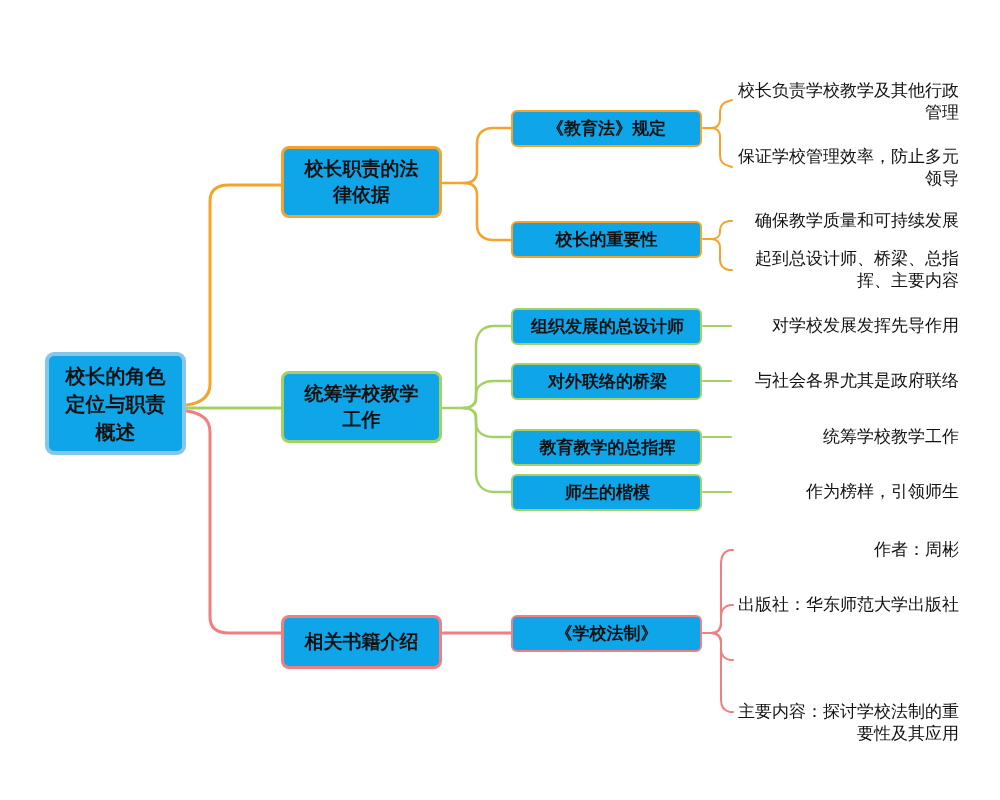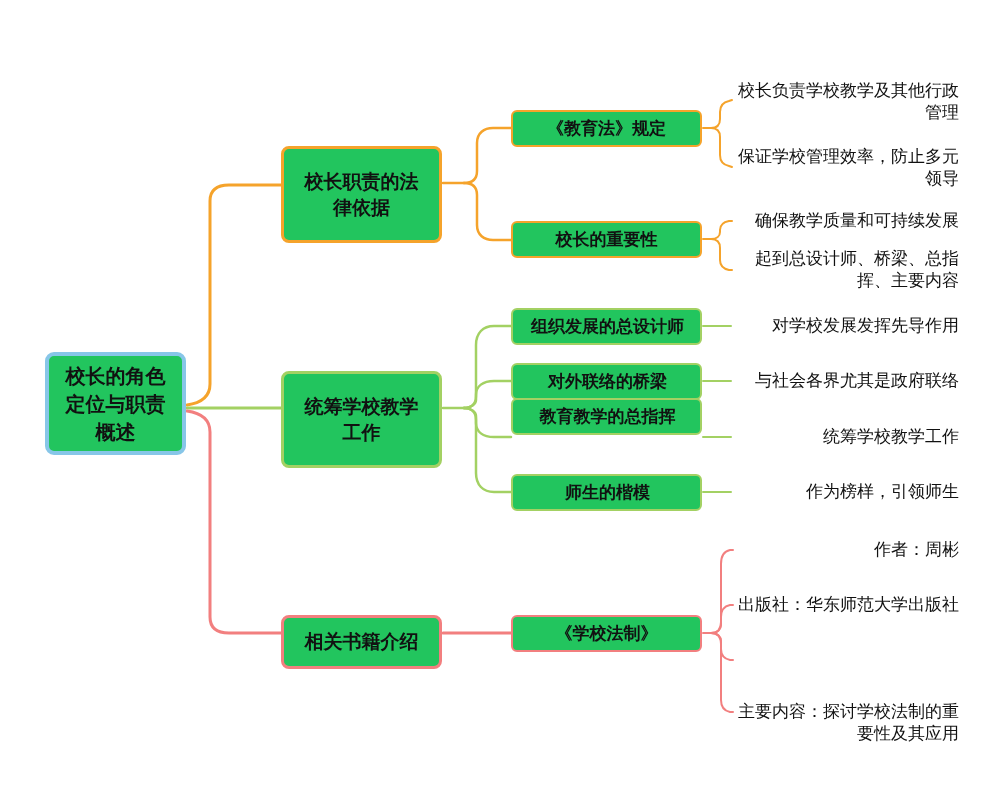--- a/index.html
+++ b/index.html
@@ -4,44 +4,44 @@
 <style>
   html,body{margin:0;padding:0;}
   body{
     width:1000px;height:800px;position:relative;background:#ffffff;
     font-family:"Liberation Serif","DejaVu Serif",serif;color:#111;
     overflow:hidden;
   }
   #canvas{position:absolute;left:0;top:0;width:1000px;height:800px;}
   svg.links{position:absolute;left:0;top:0;width:1000px;height:800px;pointer-events:none;}
   .node{
-    position:absolute;background:#22c55e;display:flex;align-items:center;justify-content:center;
+    position:absolute;background:#0ea5e9;display:flex;align-items:center;justify-content:center;
     text-align:center;box-sizing:border-box;
   }
   .root-node{
     left:45px;top:352px;width:141px;height:103px;
     border:4.5px solid #87C6E8;border-radius:9px;
     font-weight:bold;font-size:20px;line-height:28px;padding:2px 12px;
   }
   .branch-node{
-    width:161px;height:97px;border-radius:8px;left:281px;
+    width:161px;height:72px;border-radius:8px;left:281px;
     font-weight:bold;font-size:19px;line-height:26px;padding:2px 18px;
   }
   .branch-1{top:146px;border:3.5px solid #F5A32B;}
   .branch-2{top:371px;border:3.5px solid #A3D163;}
   .branch-3{top:615px;height:54px;border:3.5px solid #F27F7F;padding:17px 8px;}
   .child-node{
     left:511px;width:191px;height:37px;border-radius:6px;
     font-weight:bold;font-size:17px;padding:2px 6px;
   }
   .child-orange{border:2.5px solid #F5A32B;}
   .child-green{border:2.5px solid #A3D163;padding-left:8px;}
   .child-pink{border:2.5px solid #F27F7F;}
   .c-o1{top:110px;} .c-o2{top:221px;}
-  .c-g1{top:308px;} .c-g2{top:363px;} .c-g3{top:398px;} .c-g4{top:474px;}
+  .c-g1{top:308px;} .c-g2{top:363px;} .c-g3{top:429px;} .c-g4{top:474px;}
   .c-p1{top:615px;}
   .leaf{
     position:absolute;left:733px;width:226px;font-size:17px;line-height:22px;
     text-align:right;
   }
   .l-o1{top:80px;}  .l-o2{top:146px;} .l-o3{top:210px;} .l-o4{top:248px;}
   .l-g1{top:315px;} .l-g2{top:370px;} .l-g3{top:426px;} .l-g4{top:481px;}
   .l-p1{top:539px;} .l-p2{top:594px;} .l-p3{top:649px;} .l-p4{top:701px;}
 </style>
 </head>

